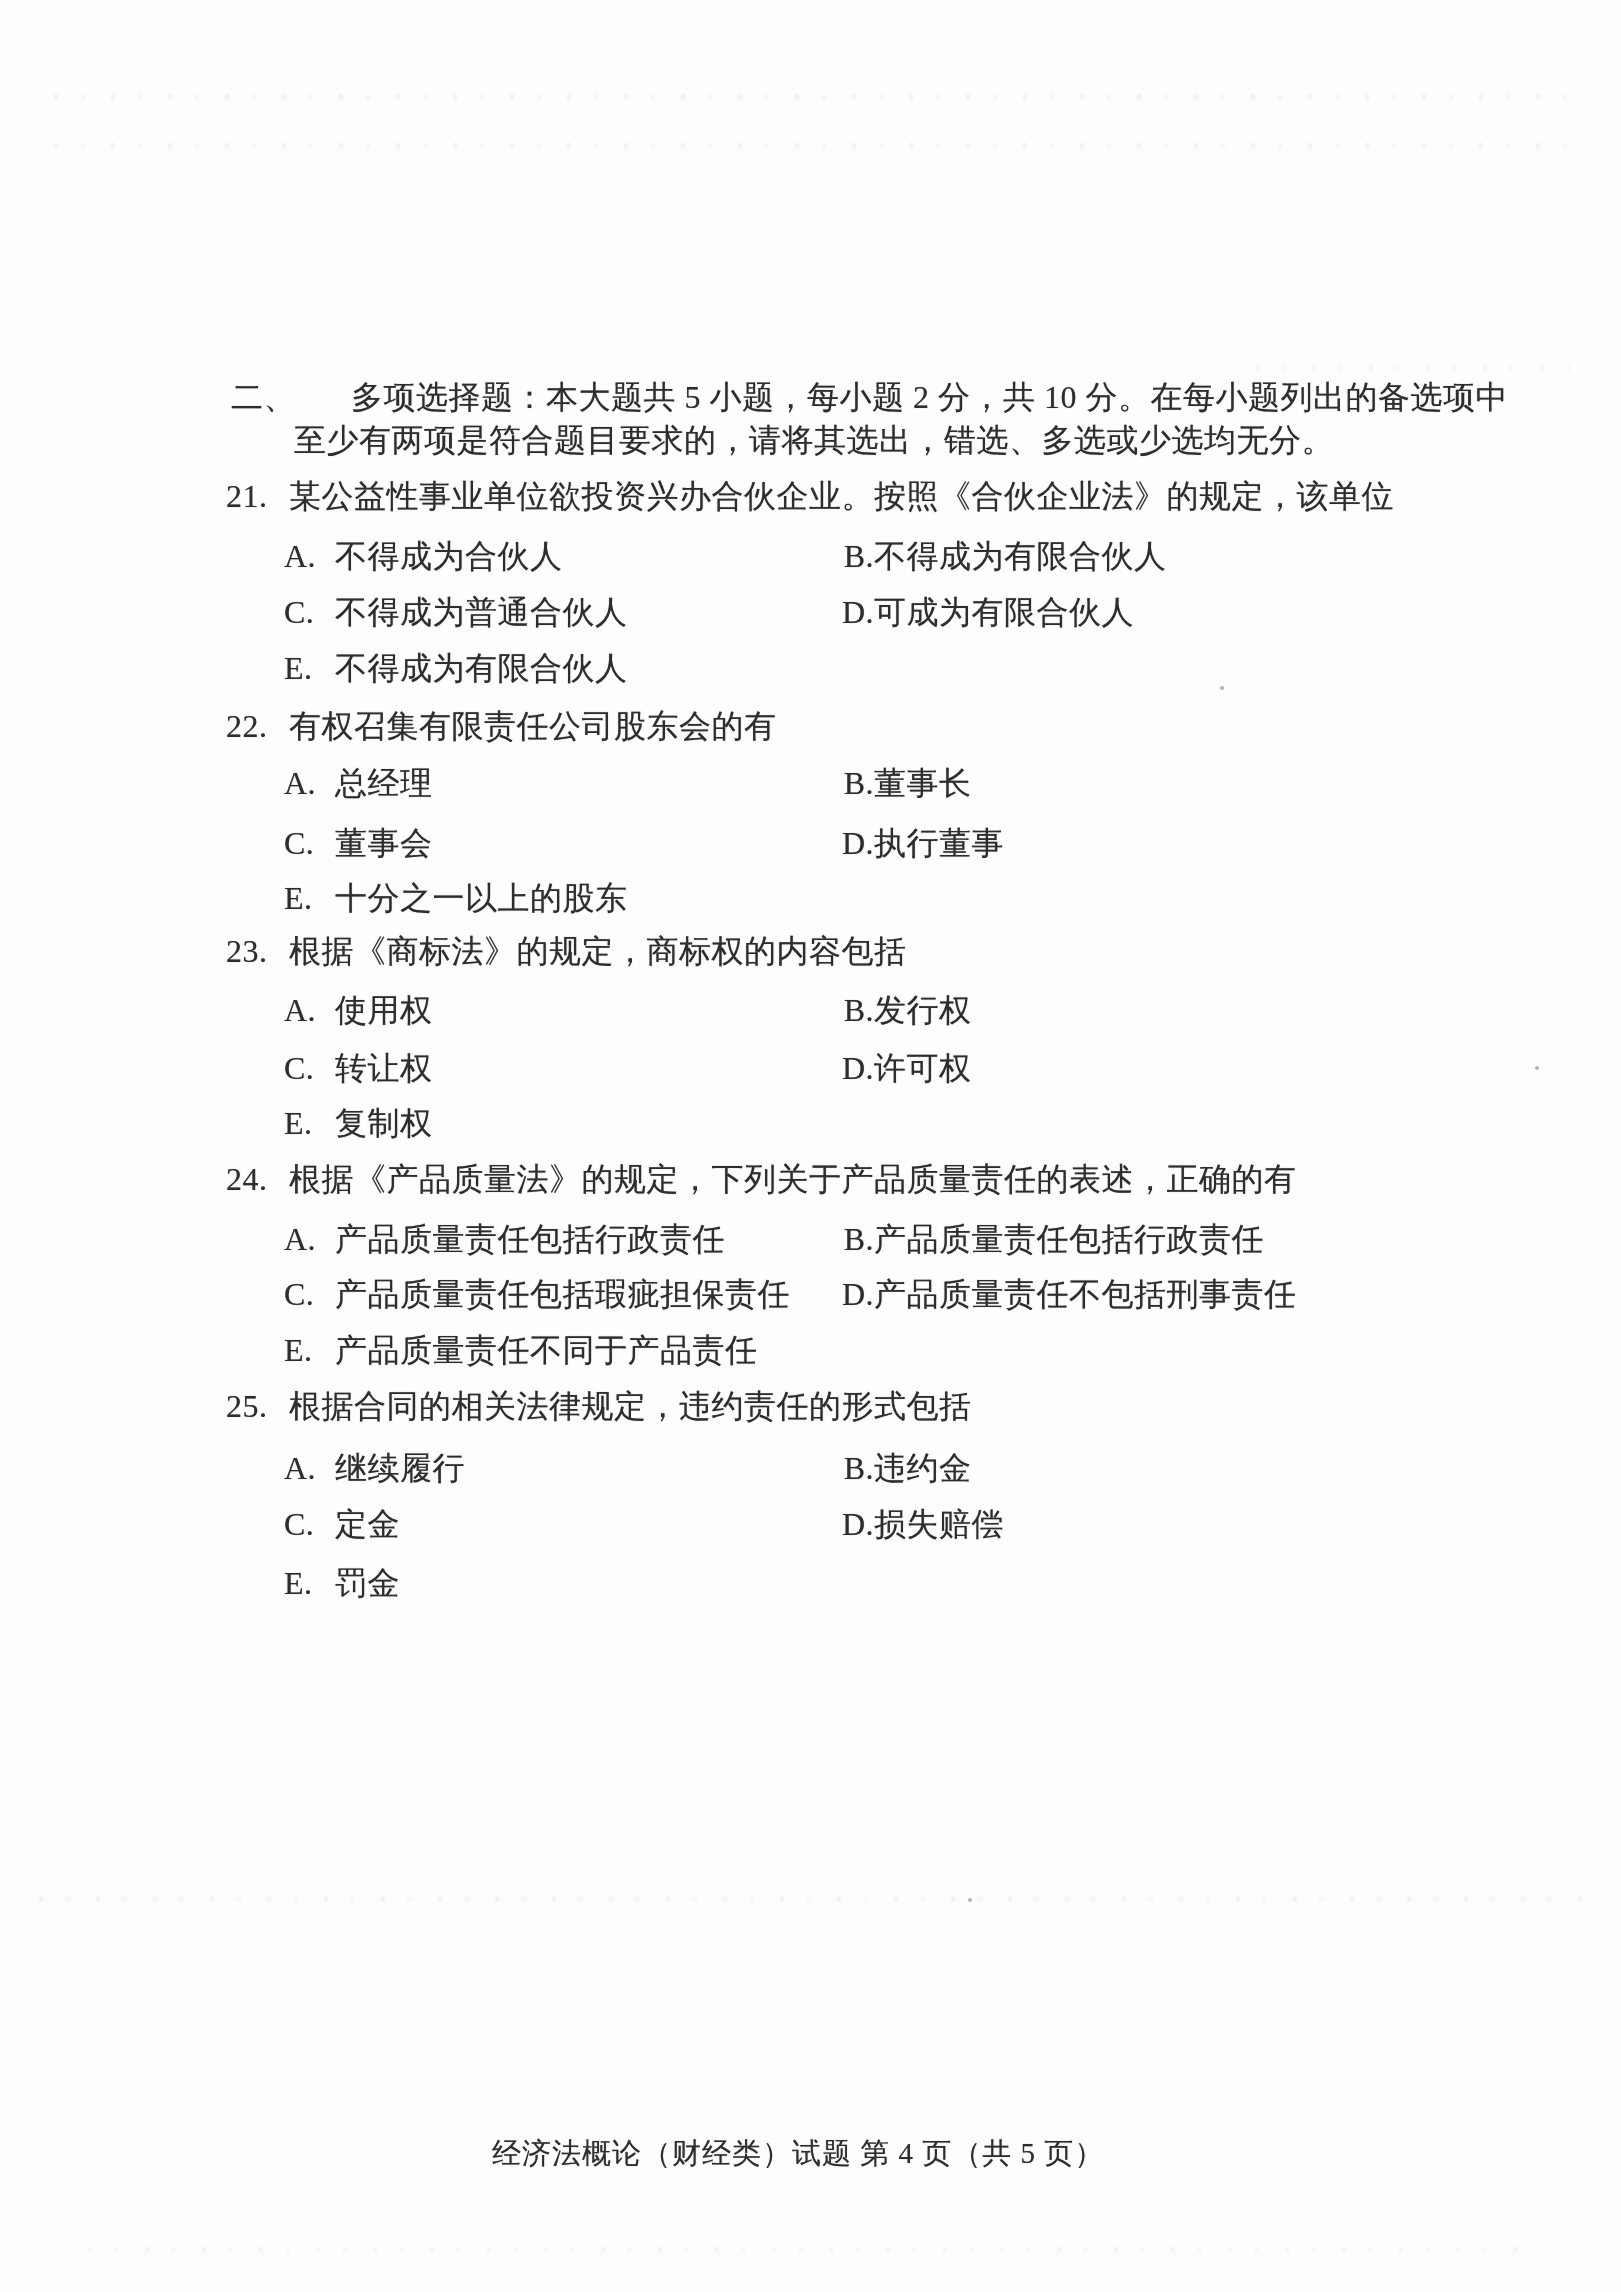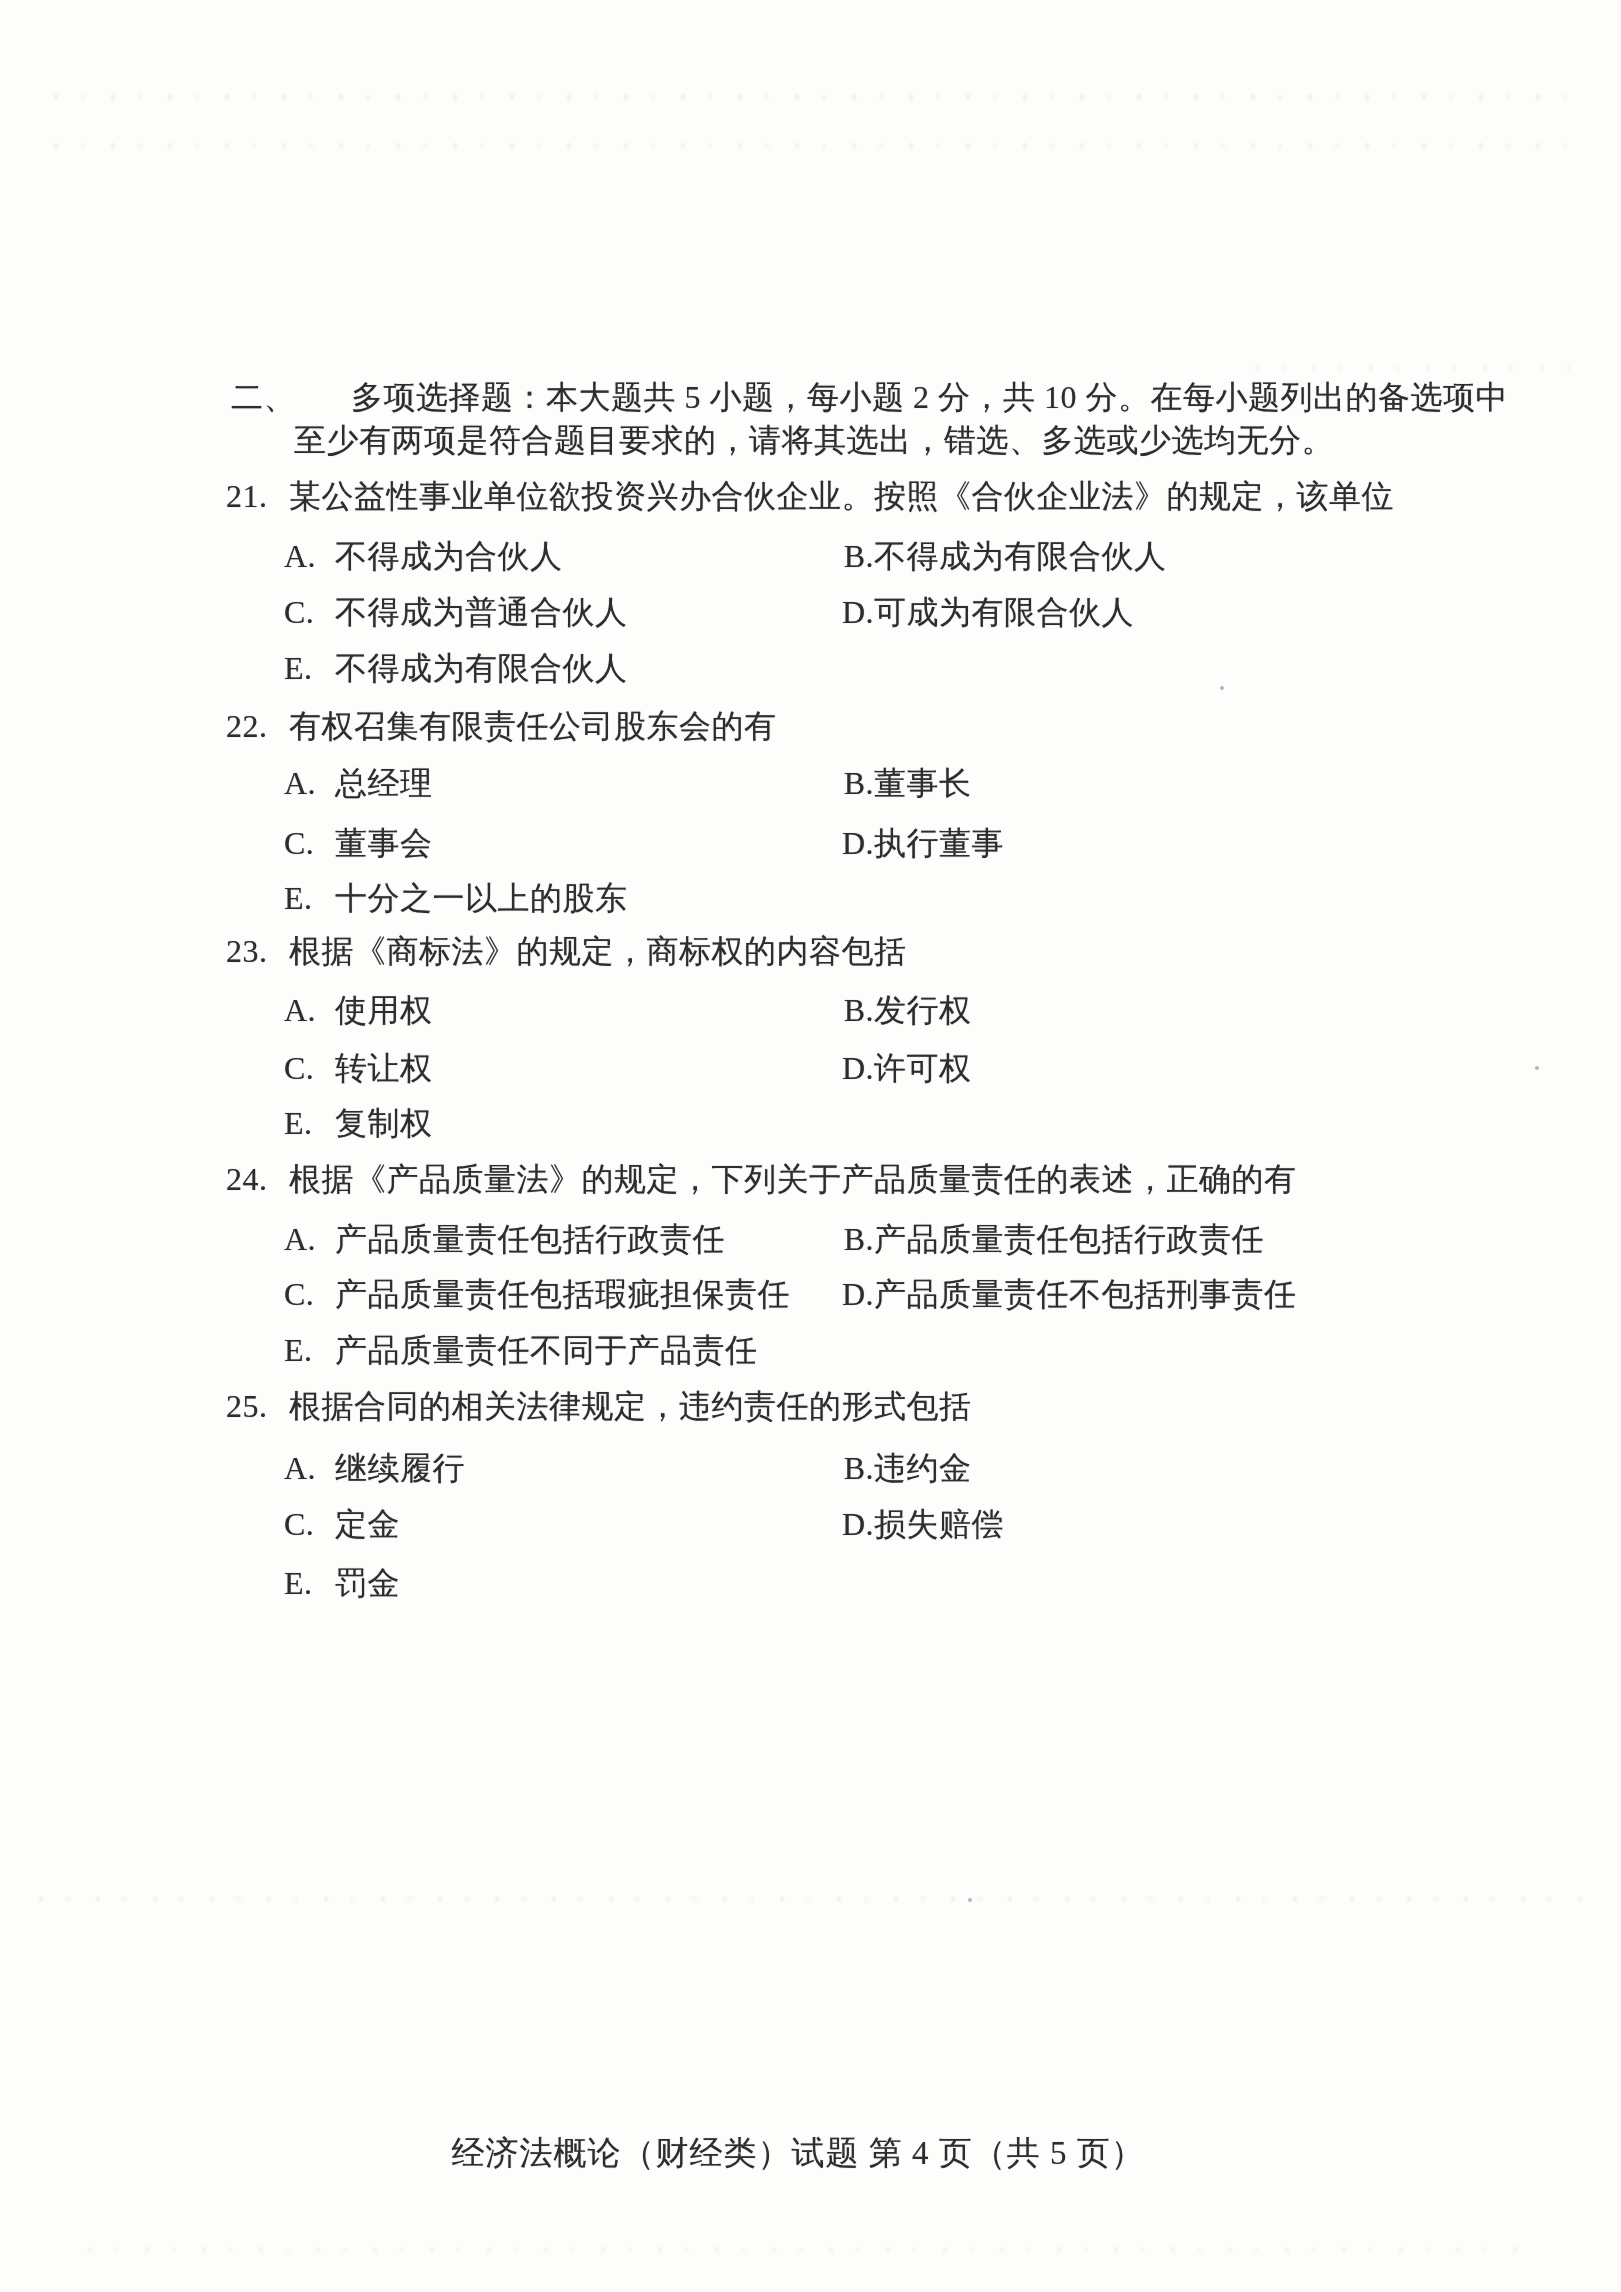--- a/index.html
+++ b/index.html
@@ -30,21 +30,21 @@
   .opt1       { position:absolute; left:284px; }
   .opt2       { position:absolute; left:828px;text-align:right; }
   .letter     { display:inline-block; min-width:51px; }
   .opt2 .letter { min-width:46px; }
   .footer {
     position:absolute;
     top: 2138px;
     left: 0;
     width: 1596px;
     text-align: center;
-    font-size: 33px;
+    font-size: 29px;
     line-height: 31px;
     letter-spacing: 1px;
     text-shadow: 0 0 1px rgba(60,60,60,0.5);
   }
   
   .noise {
     position:absolute;
     height:5.9px;
     background-image: repeating-linear-gradient(90deg,
       rgba(110,110,110,0.16) 0 3.9px,

